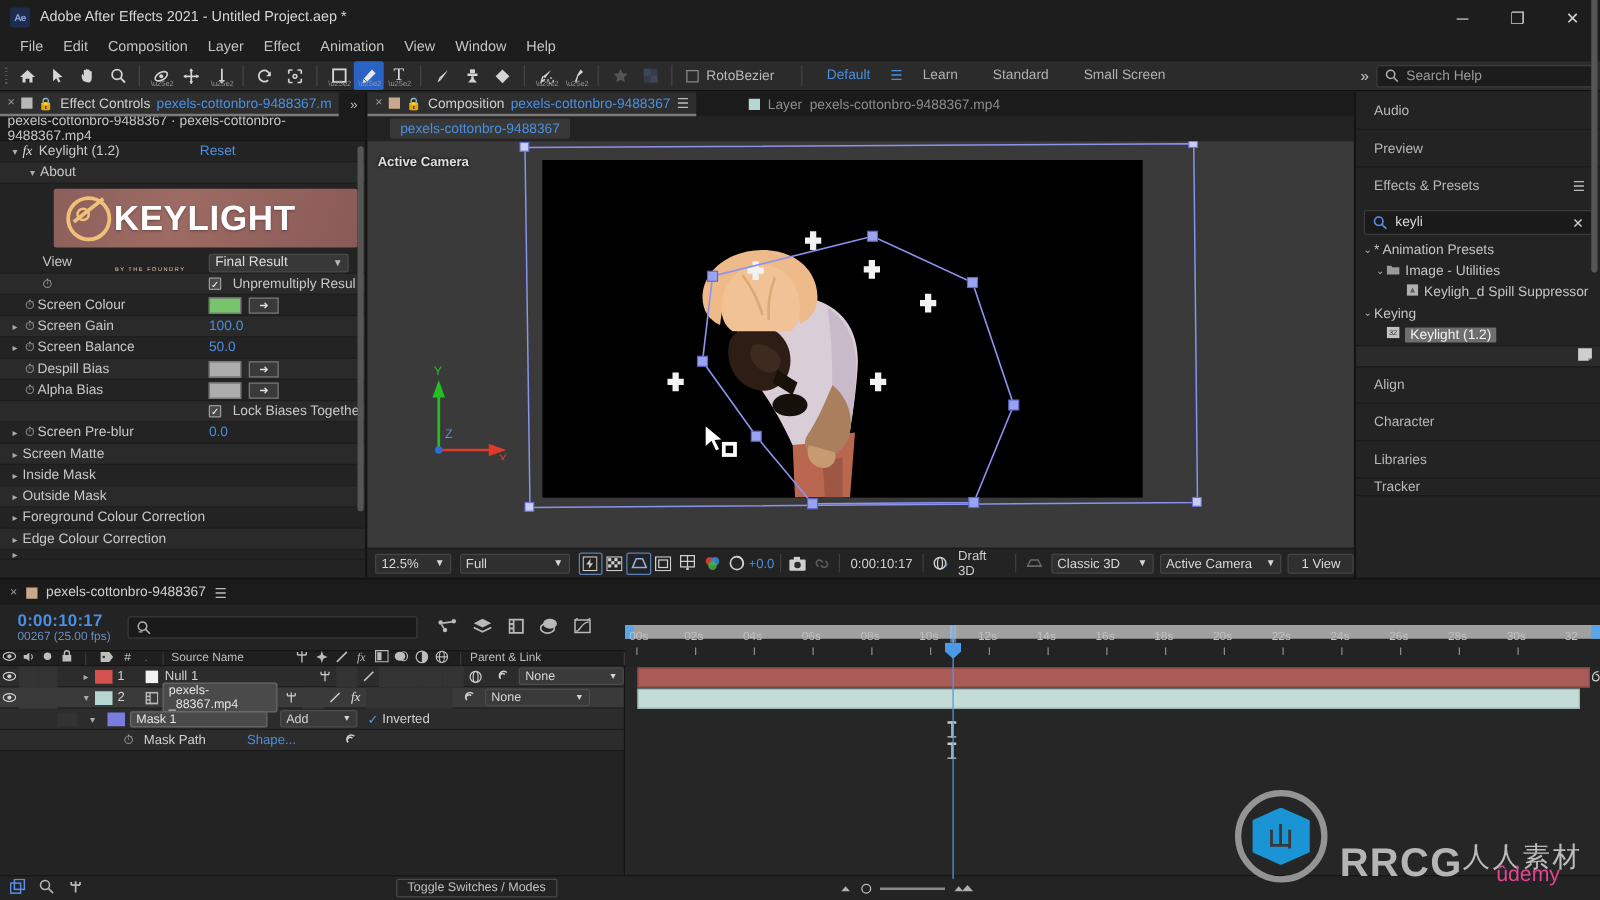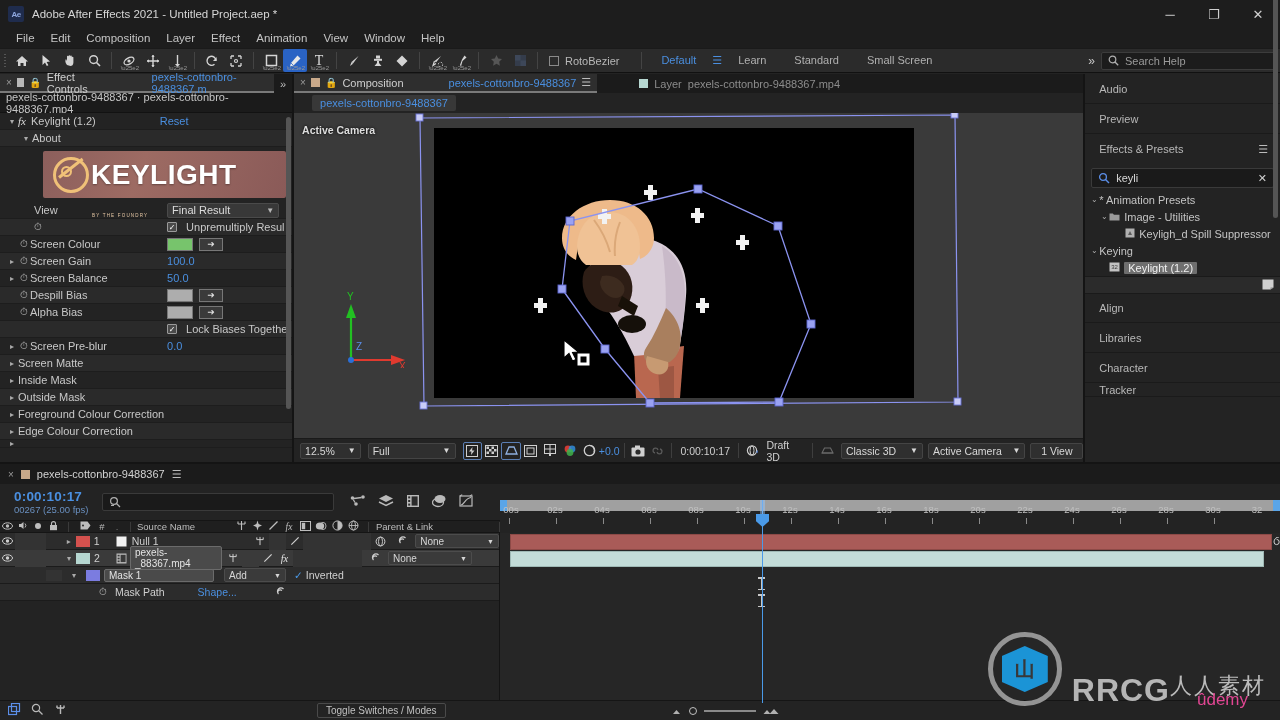--- a/index.html
+++ b/index.html
@@ -53,21 +53,21 @@
 
   
   .ec { width:302px; background:#232323; border-right:2px solid #141414; display:flex; flex-direction:column;}
   .panel-tabs { height:19px; background:#1b1b1b; display:flex; align-items:center; position:relative;}
   .ptab { height:19px; display:flex; align-items:center; gap:5px; padding:0 6px; font-size:11px;
           color:#cfcfcf; position:relative;}
   .ptab.active { background:#2e2e2e; border-bottom:2px solid #7a7a7a;}
   .ptab .x { color:#9a9a9a; font-size:10px;}
   .ptab .sq { width:9px; height:9px; }
   .ptab .lk { font-size:10px; color:#bbb;}
-  .ptab .blue { color:#4a8fe0;margin-left:40px;}
+  .ptab .blue { color:#4a8fe0;}
   .ptab-more { margin-left:auto; padding:0 6px; color:#bbb; font-size:11px;}
   .ec-sub { height:20px; background:#1b1b1b; display:flex; align-items:center; padding-left:6px;
             font-size:11px; color:#c6c6c6; border-bottom:1px solid #121212;}
   .ec-body { flex:1; overflow:hidden; position:relative; background:#232323;}
   .ec-row { display:flex; align-items:center; height:17px; padding-left:6px; font-size:11px; color:#c8c8c8;
             border-bottom:1px solid #1d1d1d;}
   .ec-row.alt { background:#2a2a2a;}
   .arw { width:12px; text-align:center; color:#aaa; font-size:8px; display:inline-block;}
   .arw.open { color:#aaa;}
   .fxi { font-style:italic; font-family:"Liberation Serif", serif; margin-right:5px; color:#ddd;}
@@ -809,24 +809,24 @@
               <path d="M11.5 8.5 l-3 2 v-2 z" fill="#8a8a8a"></path>
             </svg>
         </span>
       </div>
 
       <div style="position:relative;flex:1">
         <div class="rpan" style="border-top:1px solid #1a1a1a">
           <span>Align</span>
         </div>
         <div class="rpan">
+          <span>Character</span>
+        </div>
+        <div class="rpan">
           <span>Libraries</span>
-        </div>
-        <div class="rpan">
-          <span>Character</span>
         </div>
         <div class="rpan" style="height:14px;overflow:hidden">
           <span>Tracker</span>
         </div>
         <div class="rscroll" style="top:-300px"></div>
       </div>
     </div>
   </div>
 
   <div class="timeline">

